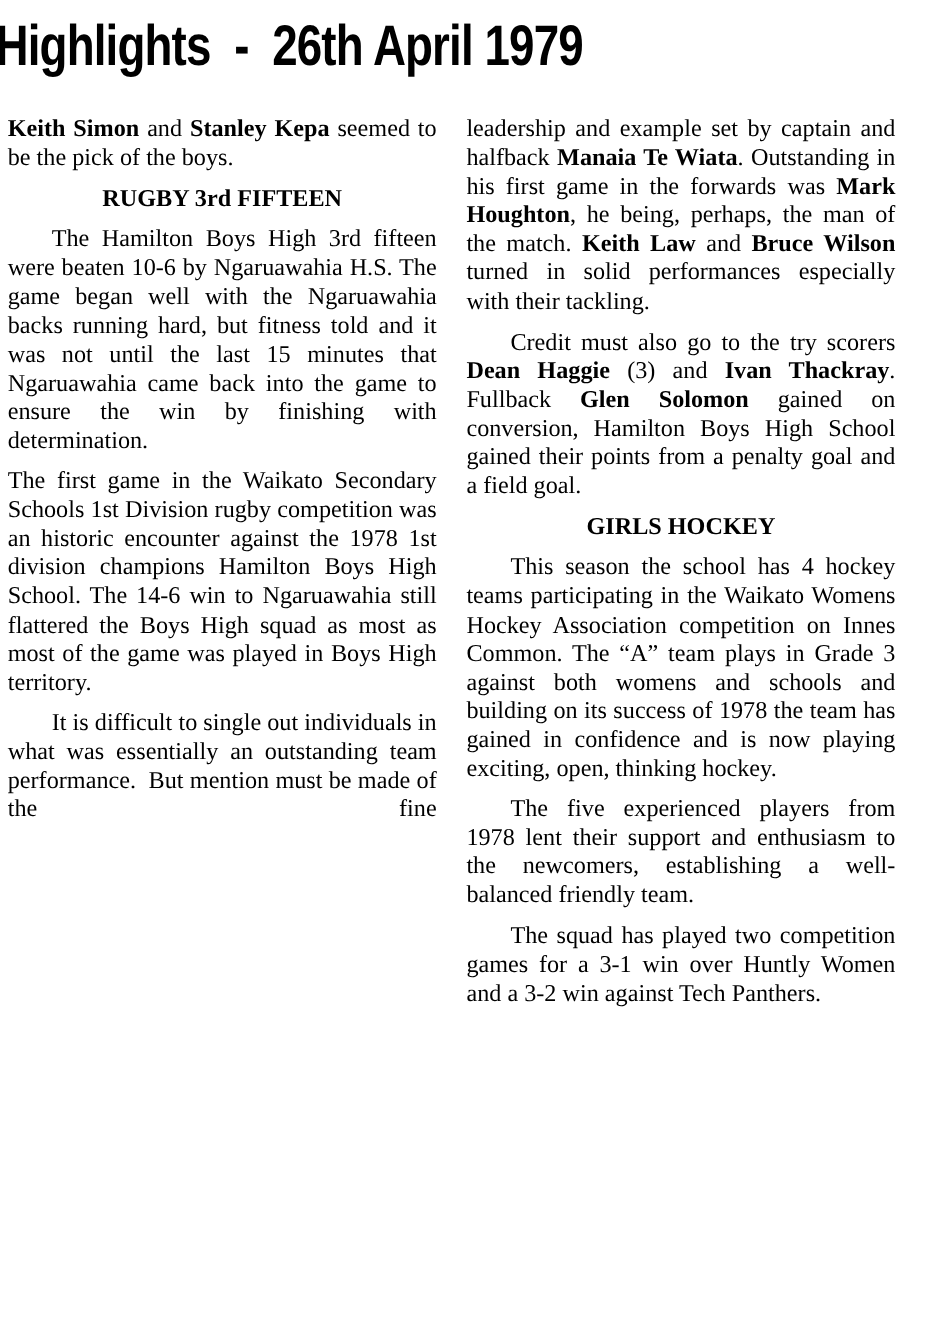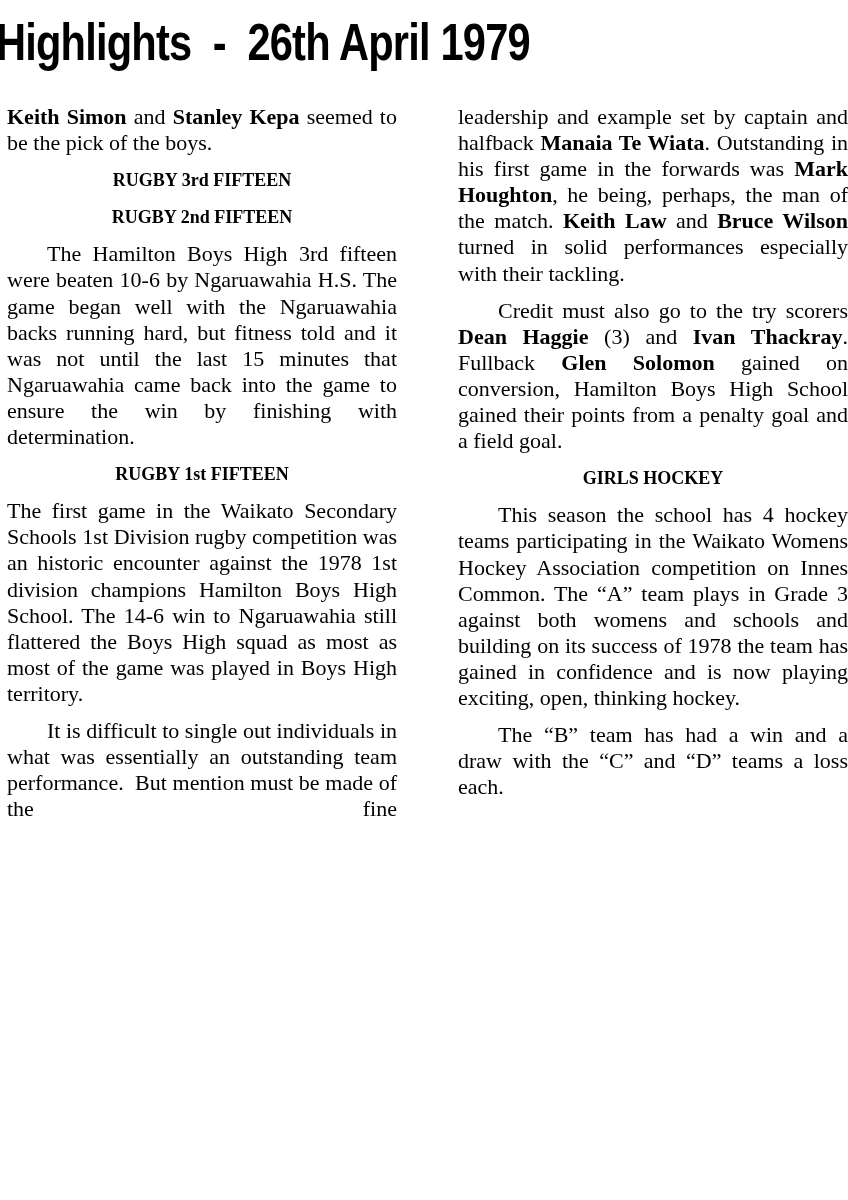--- a/index.html
+++ b/index.html
@@ -25,63 +25,61 @@
     letter-spacing: -1px;
     transform: scaleX(0.80);
     transform-origin: 0 0;
     color: #000000;
   }
   .columns {
     display: flex;
     margin-top: 33px;
     padding-left: 7px;
     gap: 27px;
-    justify-content: space-between;
   }
   .col {
     width: 390px;
     font-size: 22px;
     line-height: 26.1px;
   }
   .para {
     margin: 0 0 11px 0;
     text-align: justify;
   }
   .para.indent { text-indent: 40px; }
   .para.cont { text-align-last: justify; }
   .heading {
-    font-size: 18px;
+    font-size: 22px;
     line-height: 26.1px;
     font-weight: 700;
     text-align: center;
     margin: 0 0 11px 0;
   }
   .b { font-weight: 700; }
 </style>
 </head>
 <body>
 
 <div class="page">
 
   <h1 class="title">Highlights  -  26th April 1979</h1>
 
   <div class="columns">
 
     <div class="col">
       <p class="para"><span class="b">Keith Simon</span><span> and </span><span class="b">Stanley Kepa</span><span> seemed to be the pick of the boys.</span></p>
       <h2 class="heading">RUGBY 3rd FIFTEEN</h2>
-      <h2 class="heading">RUGBY 2nd FIFTEEN</h2>
       <p class="para indent"><span>The Hamilton Boys High 3rd fifteen were beaten 10-6 by Ngaruawahia H.S. The game began well with the Ngaruawahia backs running hard, but fitness told and it was not until the last 15 minutes that Ngaruawahia came back into the game to ensure the win by finishing with determination.</span></p>
-      <h2 class="heading">RUGBY 1st FIFTEEN</h2>
       <p class="para"><span>The first game in the Waikato Secondary Schools 1st Division rugby competition was an historic encounter against the 1978 1st division champions Hamilton Boys High School. The 14-6 win to Ngaruawahia still flattered the Boys High squad as most as most of the game was played in Boys High territory.</span></p>
       <p class="para indent cont"><span>It is difficult to single out individuals in what was essentially an outstanding team performance.&nbsp; But mention must be made of the fine</span></p>
     </div>
 
     <div class="col">
       <p class="para"><span>leadership and example set by captain and halfback </span><span class="b">Manaia Te Wiata</span><span>. Outstanding in his first game in the forwards was </span><span class="b">Mark Houghton</span><span>, he being, perhaps, the man of the match. </span><span class="b">Keith Law</span><span> and </span><span class="b">Bruce Wilson</span><span> turned in solid performances especially with their tackling.</span></p>
       <p class="para indent"><span>Credit must also go to the try scorers </span><span class="b">Dean Haggie</span><span> (3) and </span><span class="b">Ivan Thackray</span><span>. Fullback </span><span class="b">Glen Solomon</span><span> gained on conversion, Hamilton Boys High School gained their points from a penalty goal and a field goal.</span></p>
       <h2 class="heading">GIRLS HOCKEY</h2>
       <p class="para indent"><span>This season the school has 4 hockey teams participating in the Waikato Womens Hockey Association competition on Innes Common. The “A” team plays in Grade 3 against both womens and schools and building on its success of 1978 the team has gained in confidence and is now playing exciting, open, thinking hockey.</span></p>
-      <p class="para indent"><span>The “B” team has had a win and a draw with the “C” and “D” teams a loss each.</span></p>
+      <p class="para indent"><span>The five experienced players from 1978 lent their support and enthusiasm to the newcomers, establishing a well-balanced friendly team.</span></p>
+      <p class="para indent"><span>The squad has played two competition games for a 3-1 win over Huntly Women and a 3-2 win against Tech Panthers.</span></p>
     </div>
 
   </div>
 </div>
 
 </body></html>

